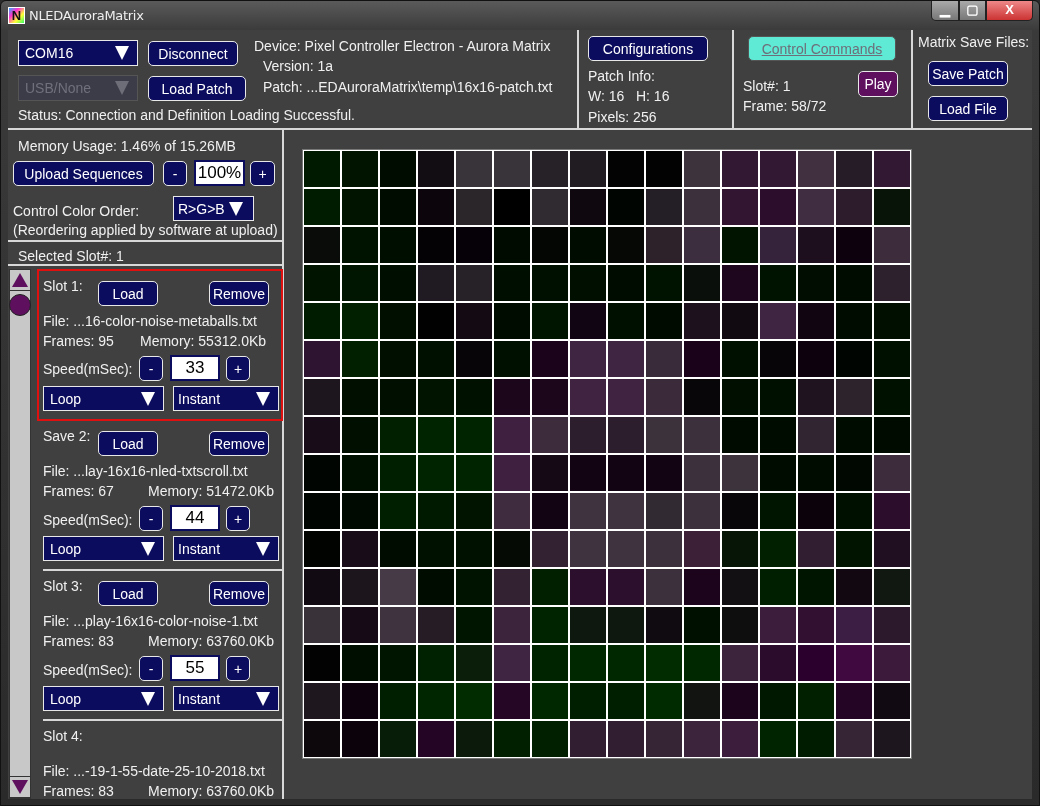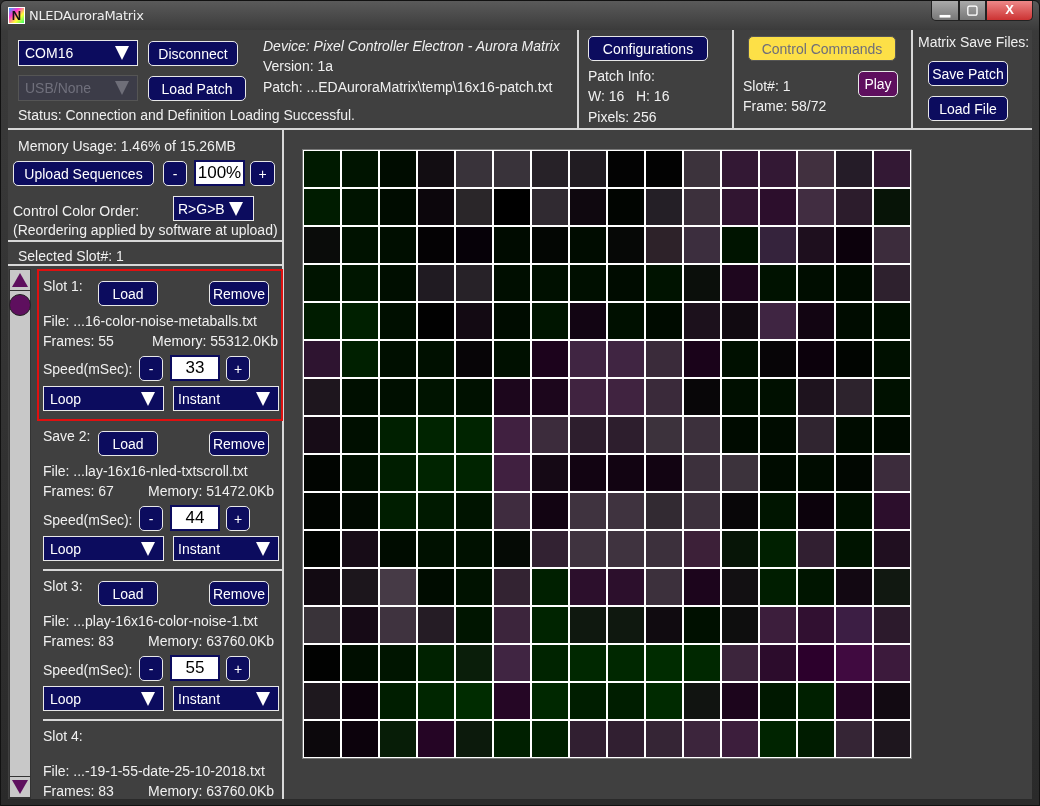--- a/index.html
+++ b/index.html
@@ -9,21 +9,21 @@
   .app-icon { position: absolute; left: 7px; top: 6px; width: 17px; height: 17px; border: 1px solid #fff; background: linear-gradient(135deg, #3af, #f3c, #ff3, #3f6); color: #111; font-weight: bold; font-size: 13px; text-align: center; line-height: 15px; }
   .app-title { position: absolute; left: 28px; top: 7px; font-size: 13px; color: #eee; font-family: "DejaVu Sans", sans-serif; letter-spacing: -0.3px; }
   .winctl { position: absolute; top: 0; height: 20px; border: 1px solid #222; border-top: none; }
   .winctl.min { left: 930px; width: 28px; background: linear-gradient(#aaa, #777); border-radius: 0 0 0 5px; }
   .winctl.max { left: 958px; width: 27px; background: linear-gradient(#aaa, #777); }
   .winctl.close { left: 985px; width: 47px; background: linear-gradient(#e88, #c33); border-radius: 0 0 5px 0; }
   .winctl span { position: absolute; left: 0; right: 0; top: 1px; text-align: center; color: #fff; font-size: 13px; font-weight: bold; }
   .client { position: absolute; left: 8px; top: 30px; width: 1024px; height: 769px; background: #404040; }
   .txt { position: absolute; color: #f0f0f0; font-size: 14px; white-space: nowrap; }
   .btn { position: absolute; background: #0c0c5e; border: 1px solid #e8e8e8; border-radius: 5px; color: #fff; font-size: 14px; text-align: center; cursor: pointer; display: flex; align-items: center; justify-content: center; white-space: nowrap; }
-  .btn.disabled { background: #fde047; border-color: #555; color: #6e6e7a; }
+  .btn.disabled { background: #5eead4; border-color: #555; color: #6e6e7a; text-decoration: underline; }
   .btn.play { background: #5e0f5e; }
   .dd { position: absolute; background: #0c0c5e; border: 1px solid #e8e8e8; color: #fff; font-size: 14px; padding-left: 6px; display: flex; align-items: center; cursor: pointer; }
   .dd .arrow { position: absolute; right: 8px; top: 50%; transform: translateY(-50%); width: 0; height: 0; border-left: 7px solid transparent; border-right: 7px solid transparent; border-top: 14px solid #fff; }
   .dd.disabled { background: #3c3c48; border-color: #555; color: #70707c; }
   .dd.disabled .arrow { border-top-color: #6e6e78; }
   .numbox { position: absolute; background: #fff; border: 2px solid #0c0c5e; color: #000; font-size: 17px; text-align: center; display: flex; align-items: center; justify-content: center; }
   .divider-h { position: absolute; height: 2px; background: #d8d8d8; }
   .divider-v { position: absolute; width: 2px; background: #d8d8d8; }
 
   .slot-highlight { position: absolute; border: 2px solid #e01010; }
@@ -67,21 +67,21 @@
 <div class="dd" style="left:18px;top:40px;width:120px;height:26px;">
   <span>COM16</span>
     <span class="arrow"></span>
 </div>
 <div class="dd disabled" style="left:18px;top:75px;width:120px;height:26px;">
   <span>USB/None</span>
     <span class="arrow"></span>
 </div>
 <div class="btn" style="left:148px;top:41px;width:90px;height:25px;">Disconnect</div>
 <div class="btn" style="left:148px;top:76px;width:98px;height:25px;">Load Patch</div>
-<div class="txt" style="left:263px;top:38px;font-style:italic;">Device: Pixel Controller Electron - Aurora Matrix</div>
+<div class="txt" style="left:254px;top:38px;">Device: Pixel Controller Electron - Aurora Matrix</div>
 <div class="txt" style="left:263px;top:58px;">Version: 1a</div>
 <div class="txt" style="left:263px;top:79px;">Patch: ...EDAuroraMatrix\temp\16x16-patch.txt</div>
 <div class="txt" style="left:18px;top:107px;">Status: Connection and Definition Loading Successful.</div>
 
 <div class="btn" style="left:588px;top:36px;width:120px;height:25px;">Configurations</div>
 <div class="txt" style="left:588px;top:68px;">Patch Info:</div>
 <div class="txt" style="left:588px;top:88px;white-space:pre;">W: 16   H: 16</div>
 <div class="txt" style="left:588px;top:109px;">Pixels: 256</div>
 
 <div class="btn disabled" style="left:748px;top:36px;width:148px;height:25px;">Control Commands</div>
@@ -111,22 +111,22 @@
 <div class="scroll-track"></div>
 <div class="scroll-up"></div>
 <div class="scroll-thumb"></div>
 <div class="scroll-down"></div>
 
 <div class="slot-highlight" style="left:37px;top:269px;width:246px;height:152px;"></div>
 <div class="txt" style="left:43px;top:278px;">Slot 1:</div>
 <div class="btn" style="left:98px;top:281px;width:60px;height:25px;">Load</div>
 <div class="btn" style="left:209px;top:281px;width:60px;height:25px;">Remove</div>
 <div class="txt" style="left:43px;top:313px;">File: ...16-color-noise-metaballs.txt</div>
-<div class="txt" style="left:43px;top:333px;">Frames: 55</div>
-<div class="txt" style="left:152px;top:333px;">Memory: 55312.0Kb</div>
+<div class="txt" style="left:43px;top:333px;">Frames: 95</div>
+<div class="txt" style="left:140px;top:333px;">Memory: 55312.0Kb</div>
 <div class="txt" style="left:43px;top:361px;">Speed(mSec):</div>
 <div class="btn" style="left:139px;top:356px;width:24px;height:25px;">-</div>
 <div class="numbox" style="left:170px;top:355px;width:50px;height:26px;">33</div>
 <div class="btn" style="left:226px;top:356px;width:24px;height:25px;">+</div>
 <div class="dd" style="left:43px;top:386px;width:121px;height:25px;">
     <span>Loop</span>
     <span class="arrow"></span>
   </div>
 <div class="dd" style="left:173px;top:386px;width:106px;height:25px;padding-left:4px;">
     <span>Instant</span>

